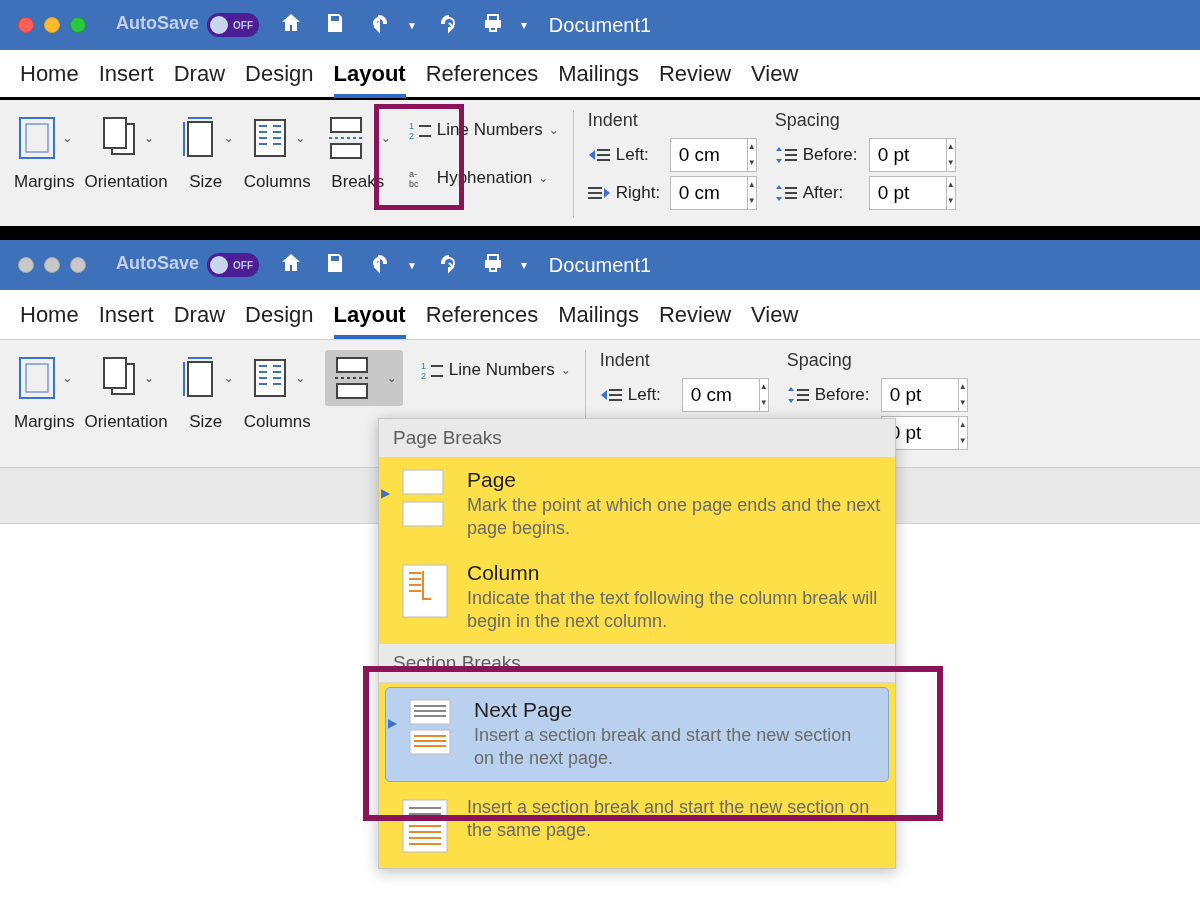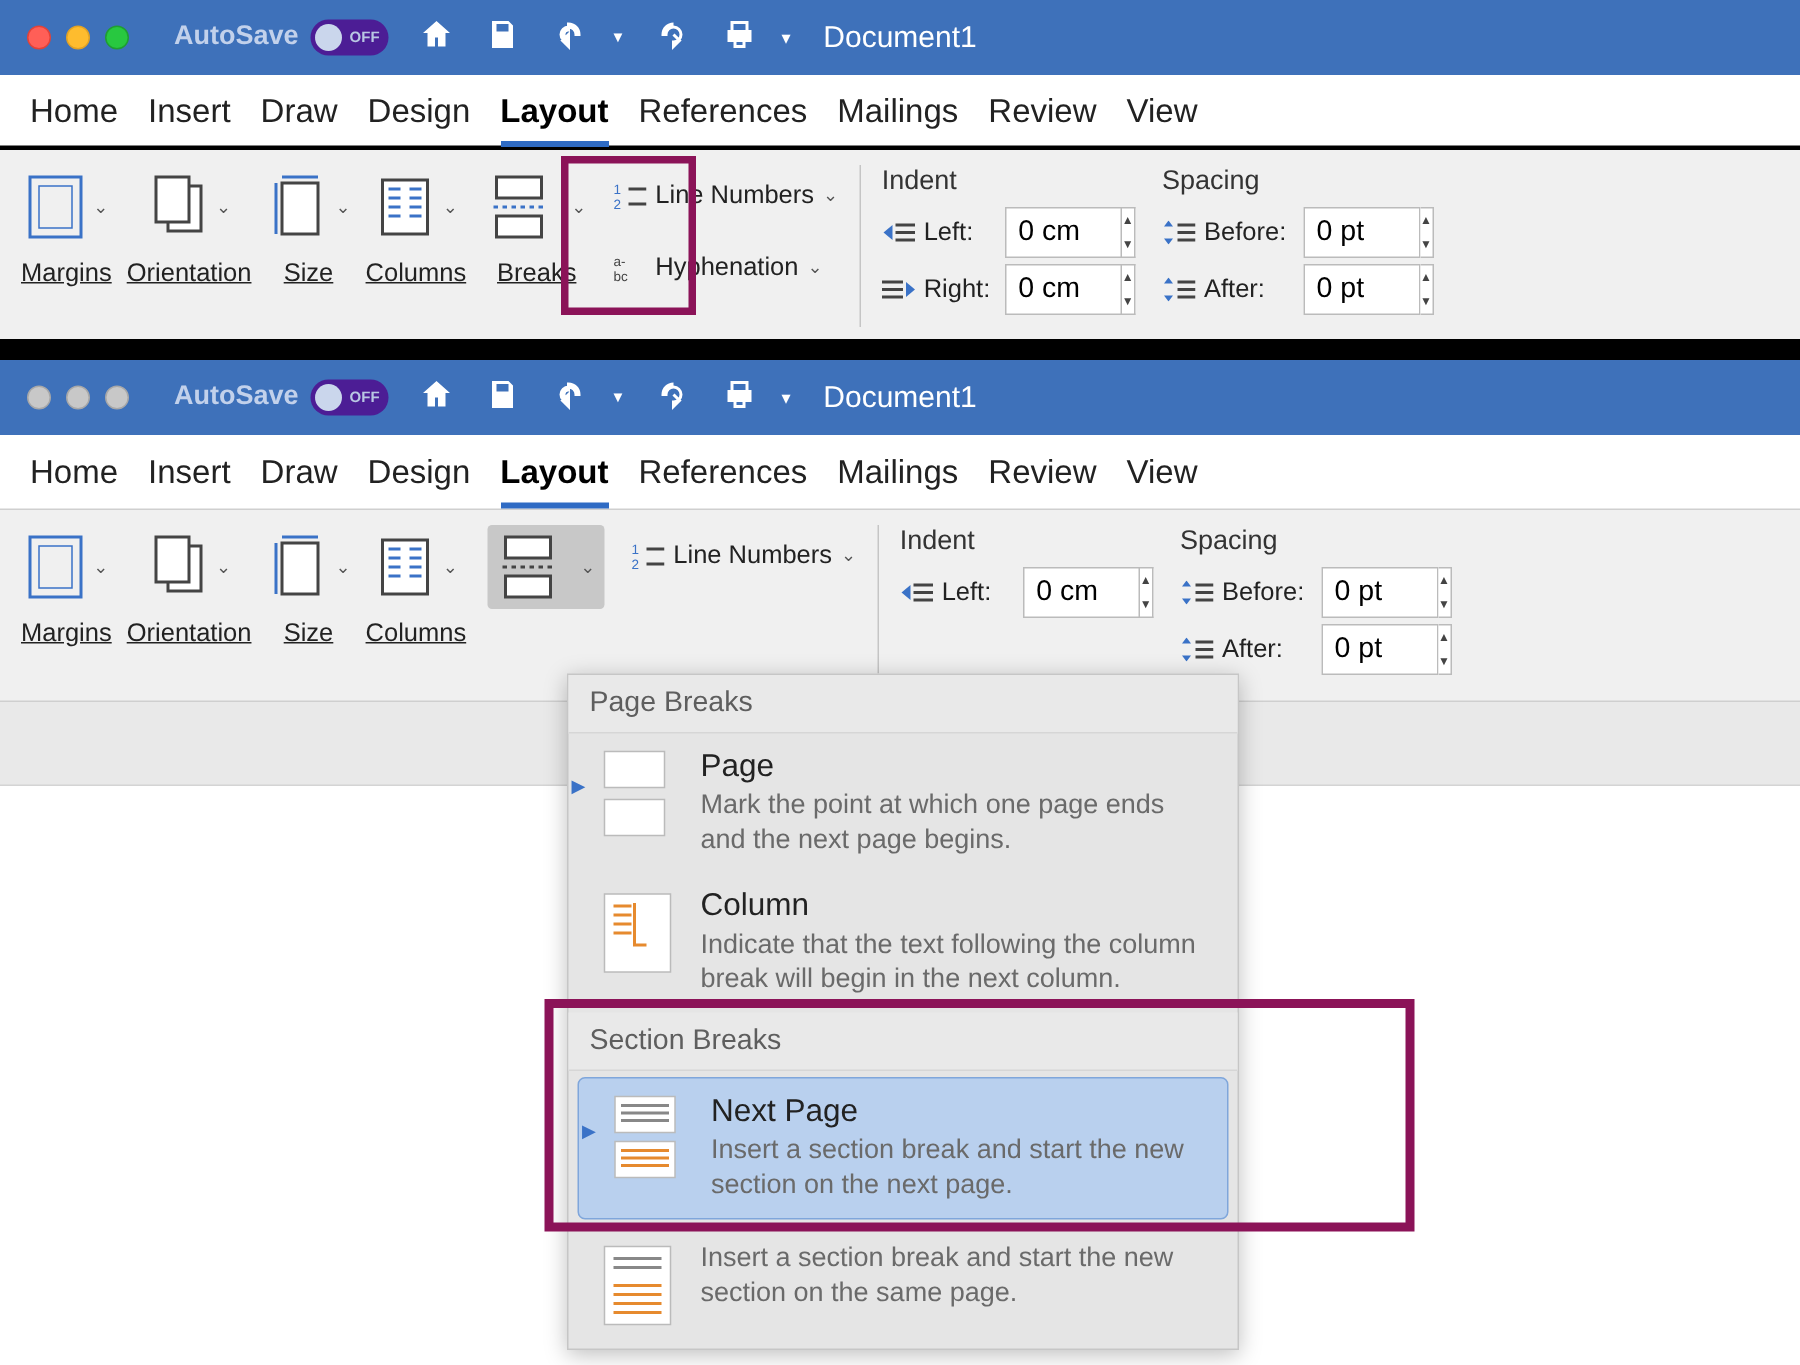--- a/index.html
+++ b/index.html
@@ -22,35 +22,35 @@
 
   .tabs { height:50px; background:#fff; border-bottom: 3px solid #000; display:flex; align-items:center; padding-left:20px; gap:20px;}
   .tab { font-size:22px; color:#222;}
   .tab.active { font-weight:700; color:#000; position:relative;}
   .tab.active::after{content:"";position:absolute;left:0;right:0;bottom:-11px;height:4px;background:#2f6bc4;}
 
   .ribbon { background:#f0f0f0; border-bottom: 4px solid #000; height:130px; display:flex; align-items:flex-start; padding:10px 10px 0 14px; position:relative; font-size:17px; color:#222;}
   .ribbon.nb { border-bottom:1px solid #cfcfcf;}
   .rgroup { display:flex; flex-direction:column; align-items:center; margin-right:10px;}
   .ricon { height:56px; display:flex; align-items:center; justify-content:center; gap:4px;}
-  .rlabel { margin-top:6px;text-decoration:underline;}
+  .rlabel { margin-top:6px;}
   .chev { font-size:12px; color:#555; }
   .divider { width:1px; height:108px; background:#c5c5c5; margin:0 14px;}
 
   .breaks-highlight { border: 5px solid #8b1358; position:absolute; }
   .sm-row { display:flex; align-items:center; height:32px; gap:6px; margin-bottom:6px;}
   .section-label { font-size:18px; color:#333; }
   .spin { display:flex;}
   .spin input { width:78px; height:34px; border:1px solid #bbb; font-size:19px; padding-left:8px; background:#fff;}
   .spinbtns { display:flex; flex-direction:column; border:1px solid #bbb; border-left:none; background:#fff;}
   .spinbtns span{font-size:8px;text-align:center;line-height:16px;color:#444;}
 
   .breaks-btn-active { background:#c8c8c8; border-radius:3px; padding:4px 6px;}
 
-  .popup { position:absolute; left:378px; top:516px; width:448px; background:#e5e5e5; border:1px solid #c6c6c6; box-shadow:0 3px 14px rgba(0,0,0,.25);margin-top:31px;}
+  .popup { position:absolute; left:378px; top:516px; width:518px; background:#fde047; border:1px solid #c6c6c6; box-shadow:0 3px 14px rgba(0,0,0,.25);}
   .popup-header { background:#e9e9e9; border-bottom:1px solid #d6d6d6; padding:8px 14px; font-size:19px; color:#5e5e5e;}
   .popup-item { display:flex; padding:10px 14px 12px 18px; align-items:flex-start; gap:14px; position:relative;}
   .popup-item.hover { background:#b9d0ee; border:1px solid #7fa6db; border-radius:5px; margin:4px 6px;}
   .pi-icon { width:56px; height:60px; flex:none; display:flex; flex-direction:column;}
   .pi-text { flex:1;}
   .pi-title { font-size:21px; color:#222; margin-bottom:2px;}
   .pi-desc { font-size:18px; color:#6a6a6a; line-height:1.25;}
   .pi-tri { position:absolute; left:2px; top:28px; font-size:12px; color:#3a72c7;}
 
   .section-highlight { border:6px solid #8b1358; position:absolute; left:363px; top:666px; width:580px; height:155px; pointer-events:none;}

